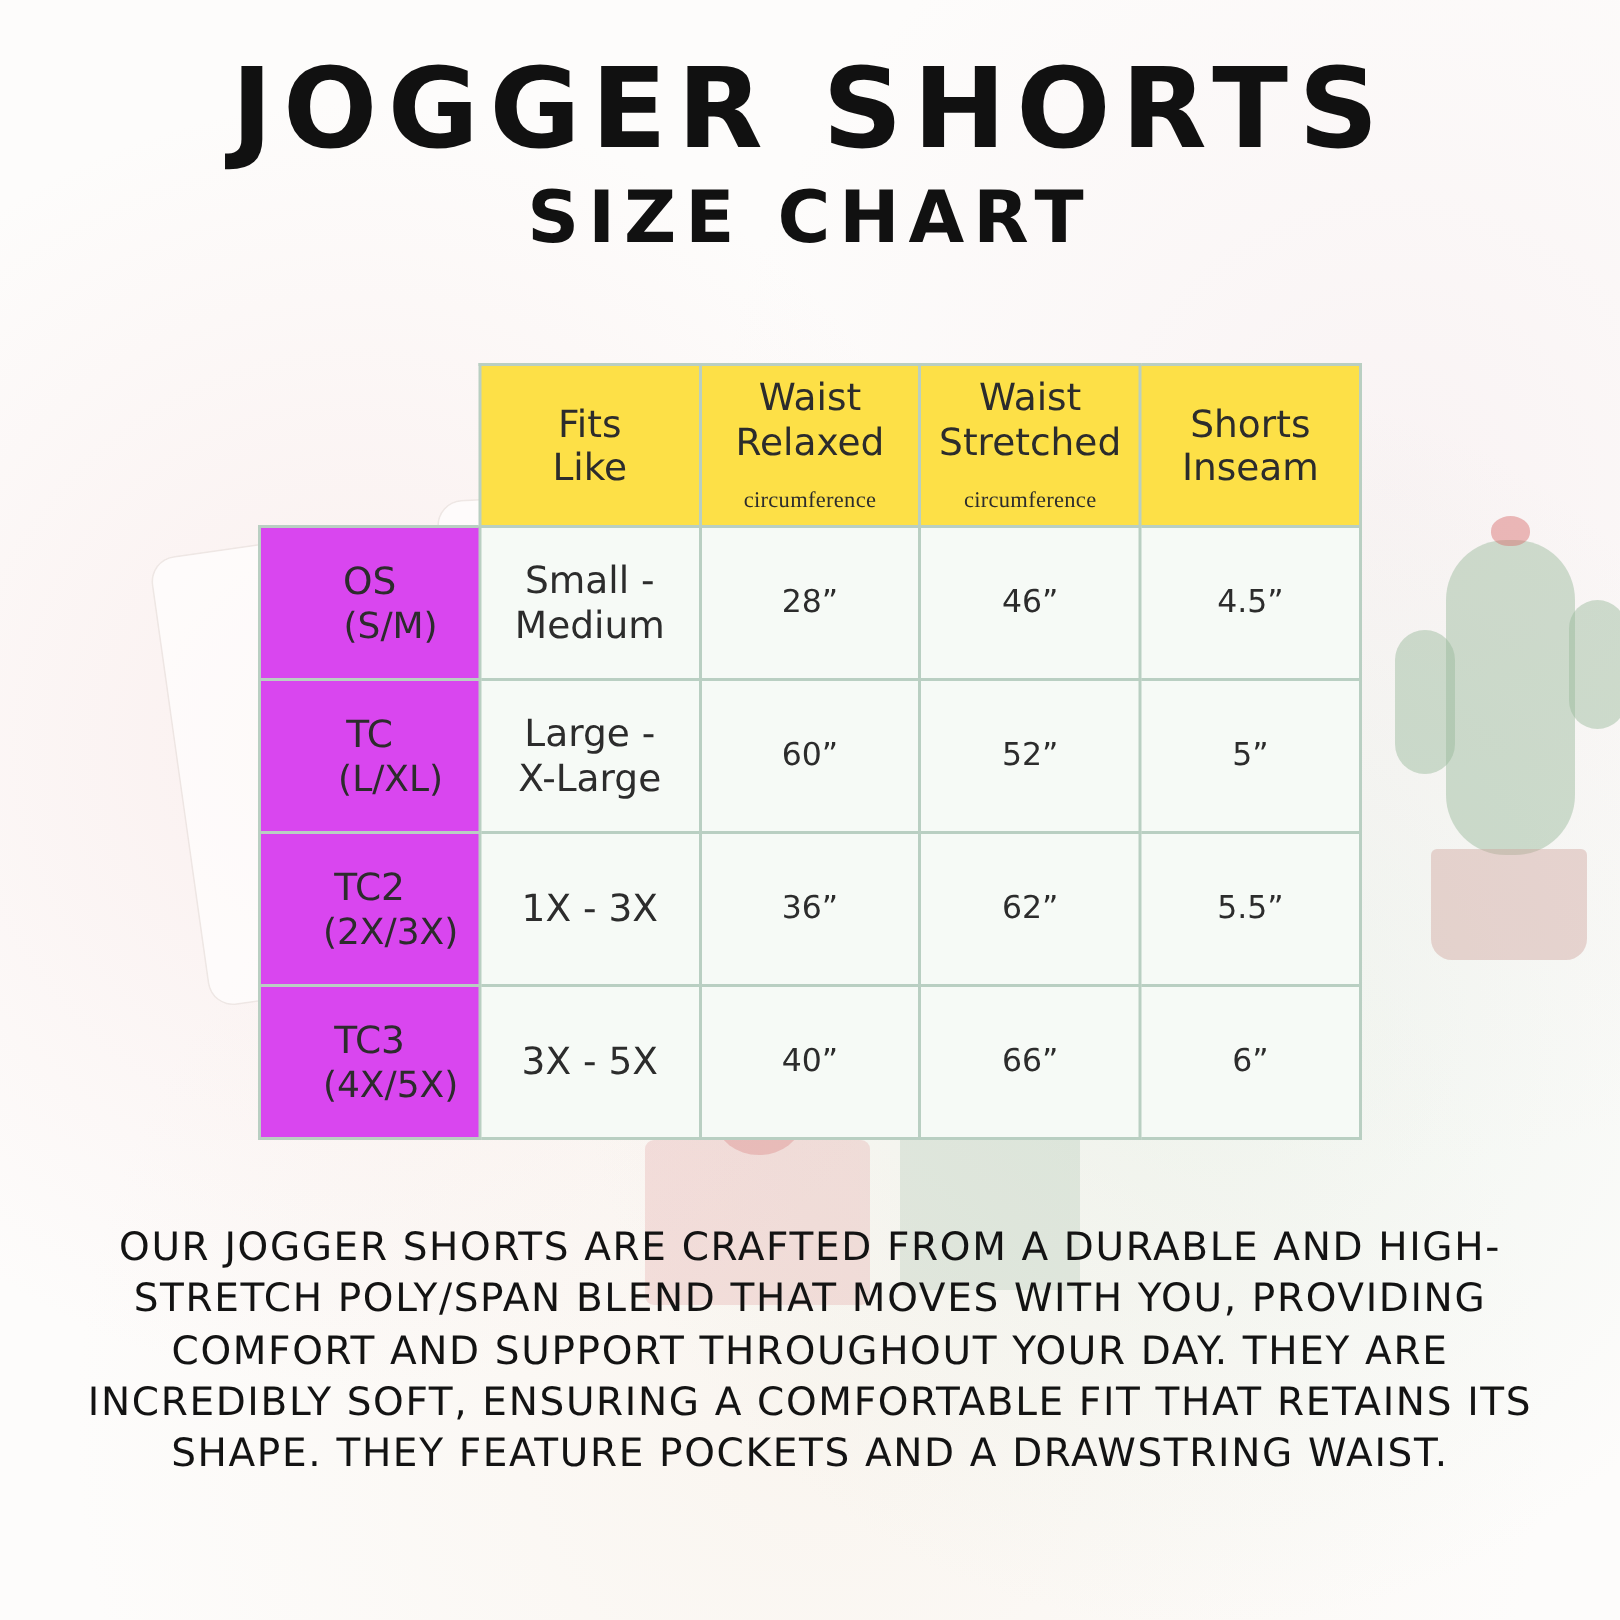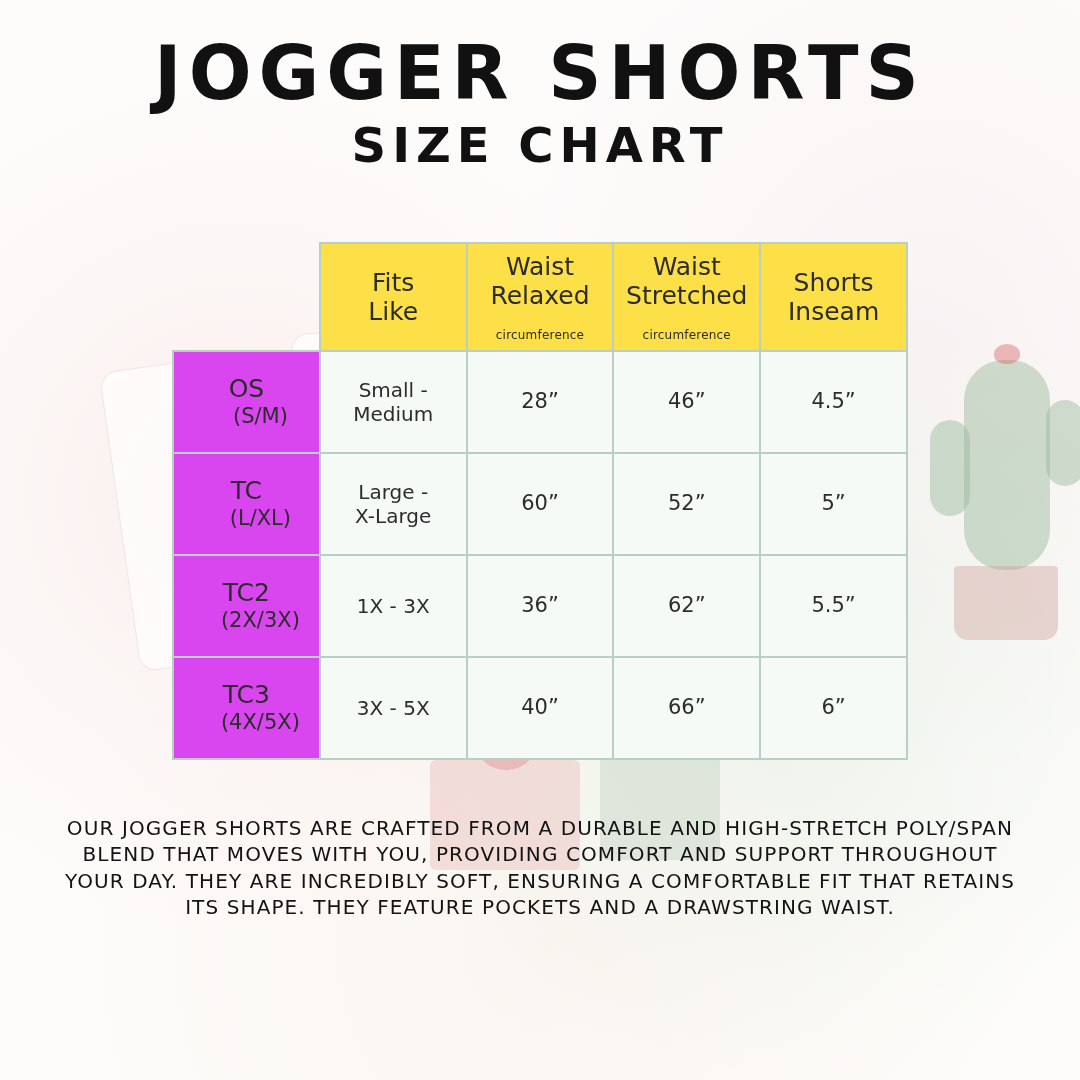--- a/index.html
+++ b/index.html
@@ -162,54 +162,55 @@
   }
   thead td {
     background: #fde047;
     height: 104px;
     font-size: 25px;
     line-height: 1.18;
     font-weight: 400;
   }
   thead td .sub {
     display: block;
-    font-size: 12px;
+    font-size: 15px;
     letter-spacing: 0.2px;
     margin-top: 17px;
+    font-family: Liberation Serif, serif;
   }
   td.rowhead {
     background: #d946ef;
     font-size: 25px;
     line-height: 1.2;
     width: 146px;
   }
   td.rowhead .small {
     display: block;
-    font-size: 21px;
+    font-size: 24px;
     margin-left: 28px;
   }
   tbody td {
     background: #f6faf6;
     height: 98px;
     font-size: 21px;
     line-height: 1.22;
   }
   td.fits {
-    font-size: 20px;
+    font-size: 25px;
   }
 
   
   .footer-text {
     position: absolute;
     left: 56px;
     right: 56px;
     top: 815px;
     text-align: center;
     font-family: "DejaVu Sans", sans-serif;
-    font-size: 20px;
+    font-size: 26px;
     letter-spacing: 1.1px;
     line-height: 1.32;
     color: #131313;
     text-transform: uppercase;
   }
 </style>
 </head>
 <body>
 
 <div class="bg-art">

